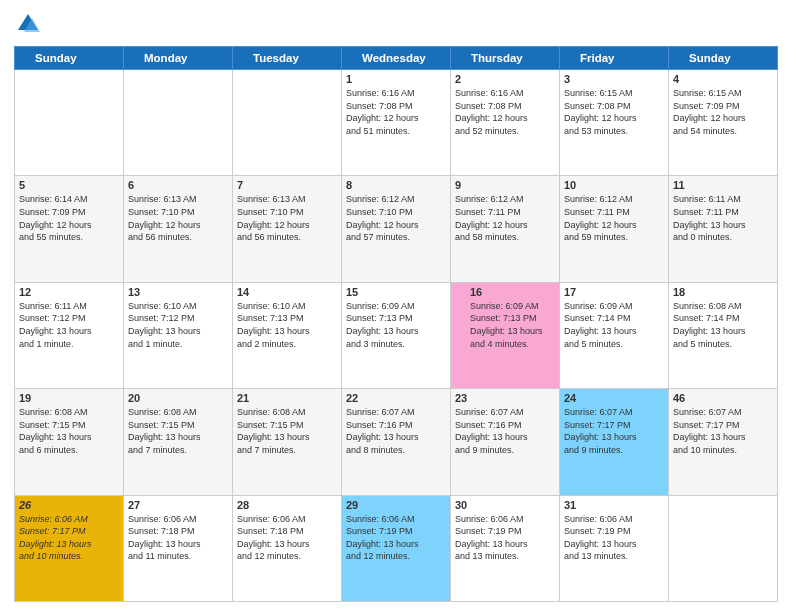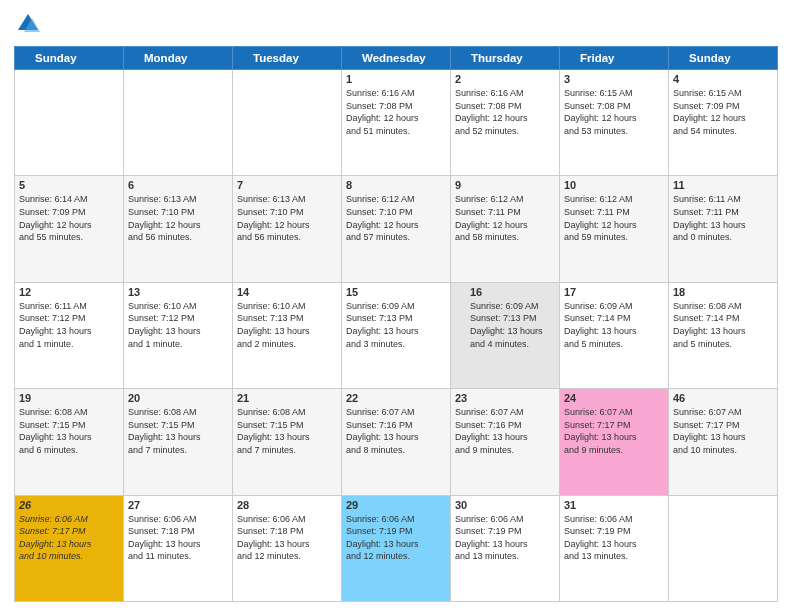--- a/index.html
+++ b/index.html
@@ -246,21 +246,21 @@
 Daylight: 13 hours
 and 2 minutes.</div>
           </td>
           <td style="background-color: rgb(255, 255, 255);">
             <span class="day-num">15</span>
             <div class="cell-info" style="white-space: pre-line;">Sunrise: 6:09 AM
 Sunset: 7:13 PM
 Daylight: 13 hours
 and 3 minutes.</div>
           </td>
-          <td style="background-color: #e5e5e5; padding-left: 19px;">
+          <td style="background-color: #f9a8d4; padding-left: 19px;">
             <span class="day-num">16</span>
             <div class="cell-info" style="white-space: pre-line;">Sunrise: 6:09 AM
 Sunset: 7:13 PM
 Daylight: 13 hours
 and 4 minutes.</div>
           </td>
           <td style="background-color: rgb(255, 255, 255);">
             <span class="day-num">17</span>
             <div class="cell-info" style="white-space: pre-line;">Sunrise: 6:09 AM
 Sunset: 7:14 PM
@@ -304,21 +304,21 @@
 Daylight: 13 hours
 and 8 minutes.</div>
           </td>
           <td style="background-color: rgb(245, 245, 245);">
             <span class="day-num">23</span>
             <div class="cell-info" style="white-space: pre-line;">Sunrise: 6:07 AM
 Sunset: 7:16 PM
 Daylight: 13 hours
 and 9 minutes.</div>
           </td>
-          <td style="background-color: #f9a8d4; margin-top: 28px;">
+          <td style="background-color: #7dd3fc; margin-top: 28px;">
             <span class="day-num">24</span>
             <div class="cell-info" style="white-space: pre-line;">Sunrise: 6:07 AM
 Sunset: 7:17 PM
 Daylight: 13 hours
 and 9 minutes.</div>
           </td>
           <td style="background-color: rgb(245, 245, 245);">
             <span class="day-num">46</span>
             <div class="cell-info" style="white-space: pre-line;">Sunrise: 6:07 AM
 Sunset: 7:17 PM

